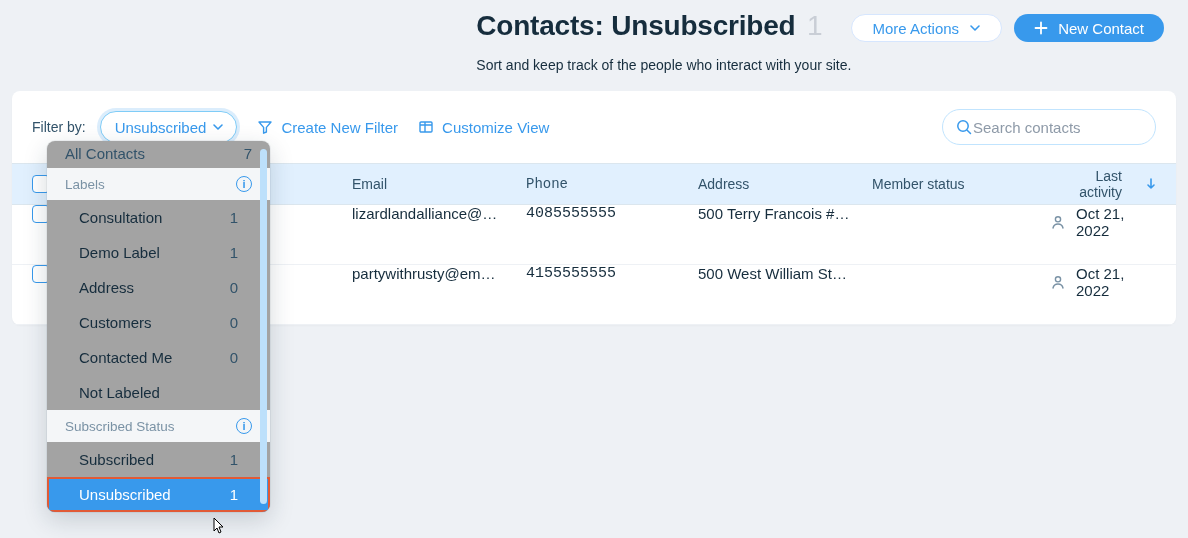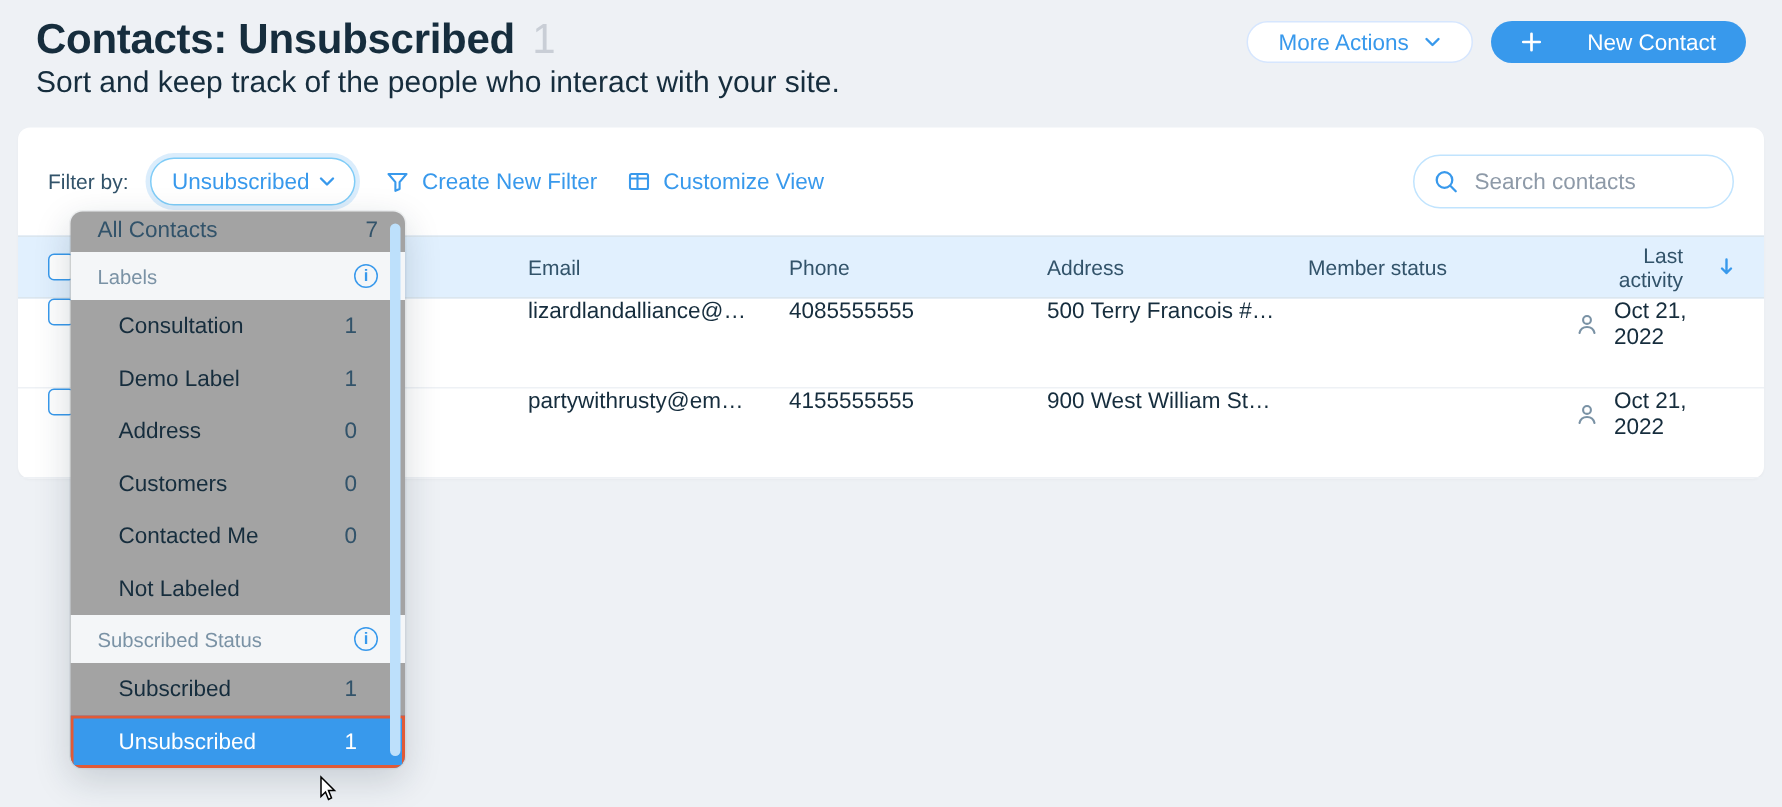--- a/index.html
+++ b/index.html
@@ -12,36 +12,36 @@
     overflow: hidden;
     position: relative;
     font-size: 14px;
   }
 
   
   .page-header {
     padding: 10px 24px 0 24px;
     display: flex;
     align-items: flex-start;
-    justify-content: space-between;
+    justify-content: flex-end;
   }
   .title-wrap h1 {
     font-size: 28px;
     font-weight: 600;
     color: #162d3d;
     letter-spacing: -0.2px;
   }
   .title-wrap h1 .count {
     color: #c9ced6;
     font-weight: 500;
     margin-left: 4px;
   }
   .subtitle {
-    margin-top: 2px;
-    font-size: 20px;
+    margin-top: 15px;
+    font-size: 14px;
     color: #162d3d;
   }
   .header-actions {
     display: flex;
     gap: 12px;
     align-items: center;
     padding-top: 4px;
   }
   .btn {
     height: 28px;
@@ -58,21 +58,20 @@
     background: #fff;
     color: #3899ec;
     border: 1px solid #d6e6fe;
   }
   .btn-secondary .chev {
     margin-left: 10px;
   }
   .btn-primary {
     background: #3899ec;
     color: #fff;
-    gap: 20px;
   }
   .btn-primary .plus { margin-right: 10px; }
 
   
   .panel {
     margin: 18px 12px 0 12px;
     background: #fff;
     border-radius: 8px;
     box-shadow: 0 1px 2px rgba(0,0,0,0.03);
     position: relative;
@@ -116,21 +115,21 @@
     margin-left: auto;
   }
   .search {
     height: 36px;
     width: 214px;
     border: 1px solid #c1e4fe;
     border-radius: 18px;
     display: flex;
     align-items: center;
     padding: 0 12px;
-    gap: 10px;
+    gap: 0;
     color: #8e9aa8;
   }
   .search input {
     border: none;
     outline: none;
     font-size: 15px;
     color: #32536a;
     width: 100%;
     background: transparent;
   }
@@ -144,21 +143,21 @@
     height: 42px;
     padding: 0 20px;
     color: #32536a;
     font-size: 14px;
     border-top: 1px solid #dbe6ee;
     border-bottom: 1px solid #dbe6ee;
   }
   .col-check { width: 40px; }
   .col-name  { width: 280px; }
   .col-email { width: 174px; }
-  .col-phone { width: 172px; }
+  .col-phone { width: 172px; font-family: Liberation Mono, monospace; }
   .col-addr  { width: 174px; }
   .col-mstat { width: 178px; }
   .col-last  { flex: 1; text-align: right; display:flex; justify-content:flex-end; align-items:center; gap:24px; }
 
   .row {
     display: flex;
     align-items: flex-start;
     height: 60px;
     padding: 0 20px;
     border-bottom: 1px solid #eef1f5;
@@ -355,21 +354,21 @@
     </div>
   </div>
 
   <div class="row">
     <div class="col-check">
       <div class="checkbox"></div>
     </div>
     <div class="col-name"></div>
     <div class="col-email">partywithrusty@em…</div>
     <div class="col-phone">4155555555</div>
-    <div class="col-addr">900 West William St…</div>
+    <div class="col-addr">500 West William St…</div>
     <div class="col-mstat"></div>
     <div class="last-cell">
       <span>
         <svg width="16" height="16" viewBox="0 0 16 16">
             <circle cx="8" cy="5.3" r="2.6" fill="none" stroke="#7a92a5" stroke-width="1.4"></circle>
             <path d="M3 14c.6-2.7 2.6-4 5-4s4.4 1.3 5 4" fill="none" stroke="#7a92a5" stroke-width="1.4" stroke-linecap="round"></path>
           </svg>
       </span>
       <span>Oct 21, 2022</span>
     </div>

